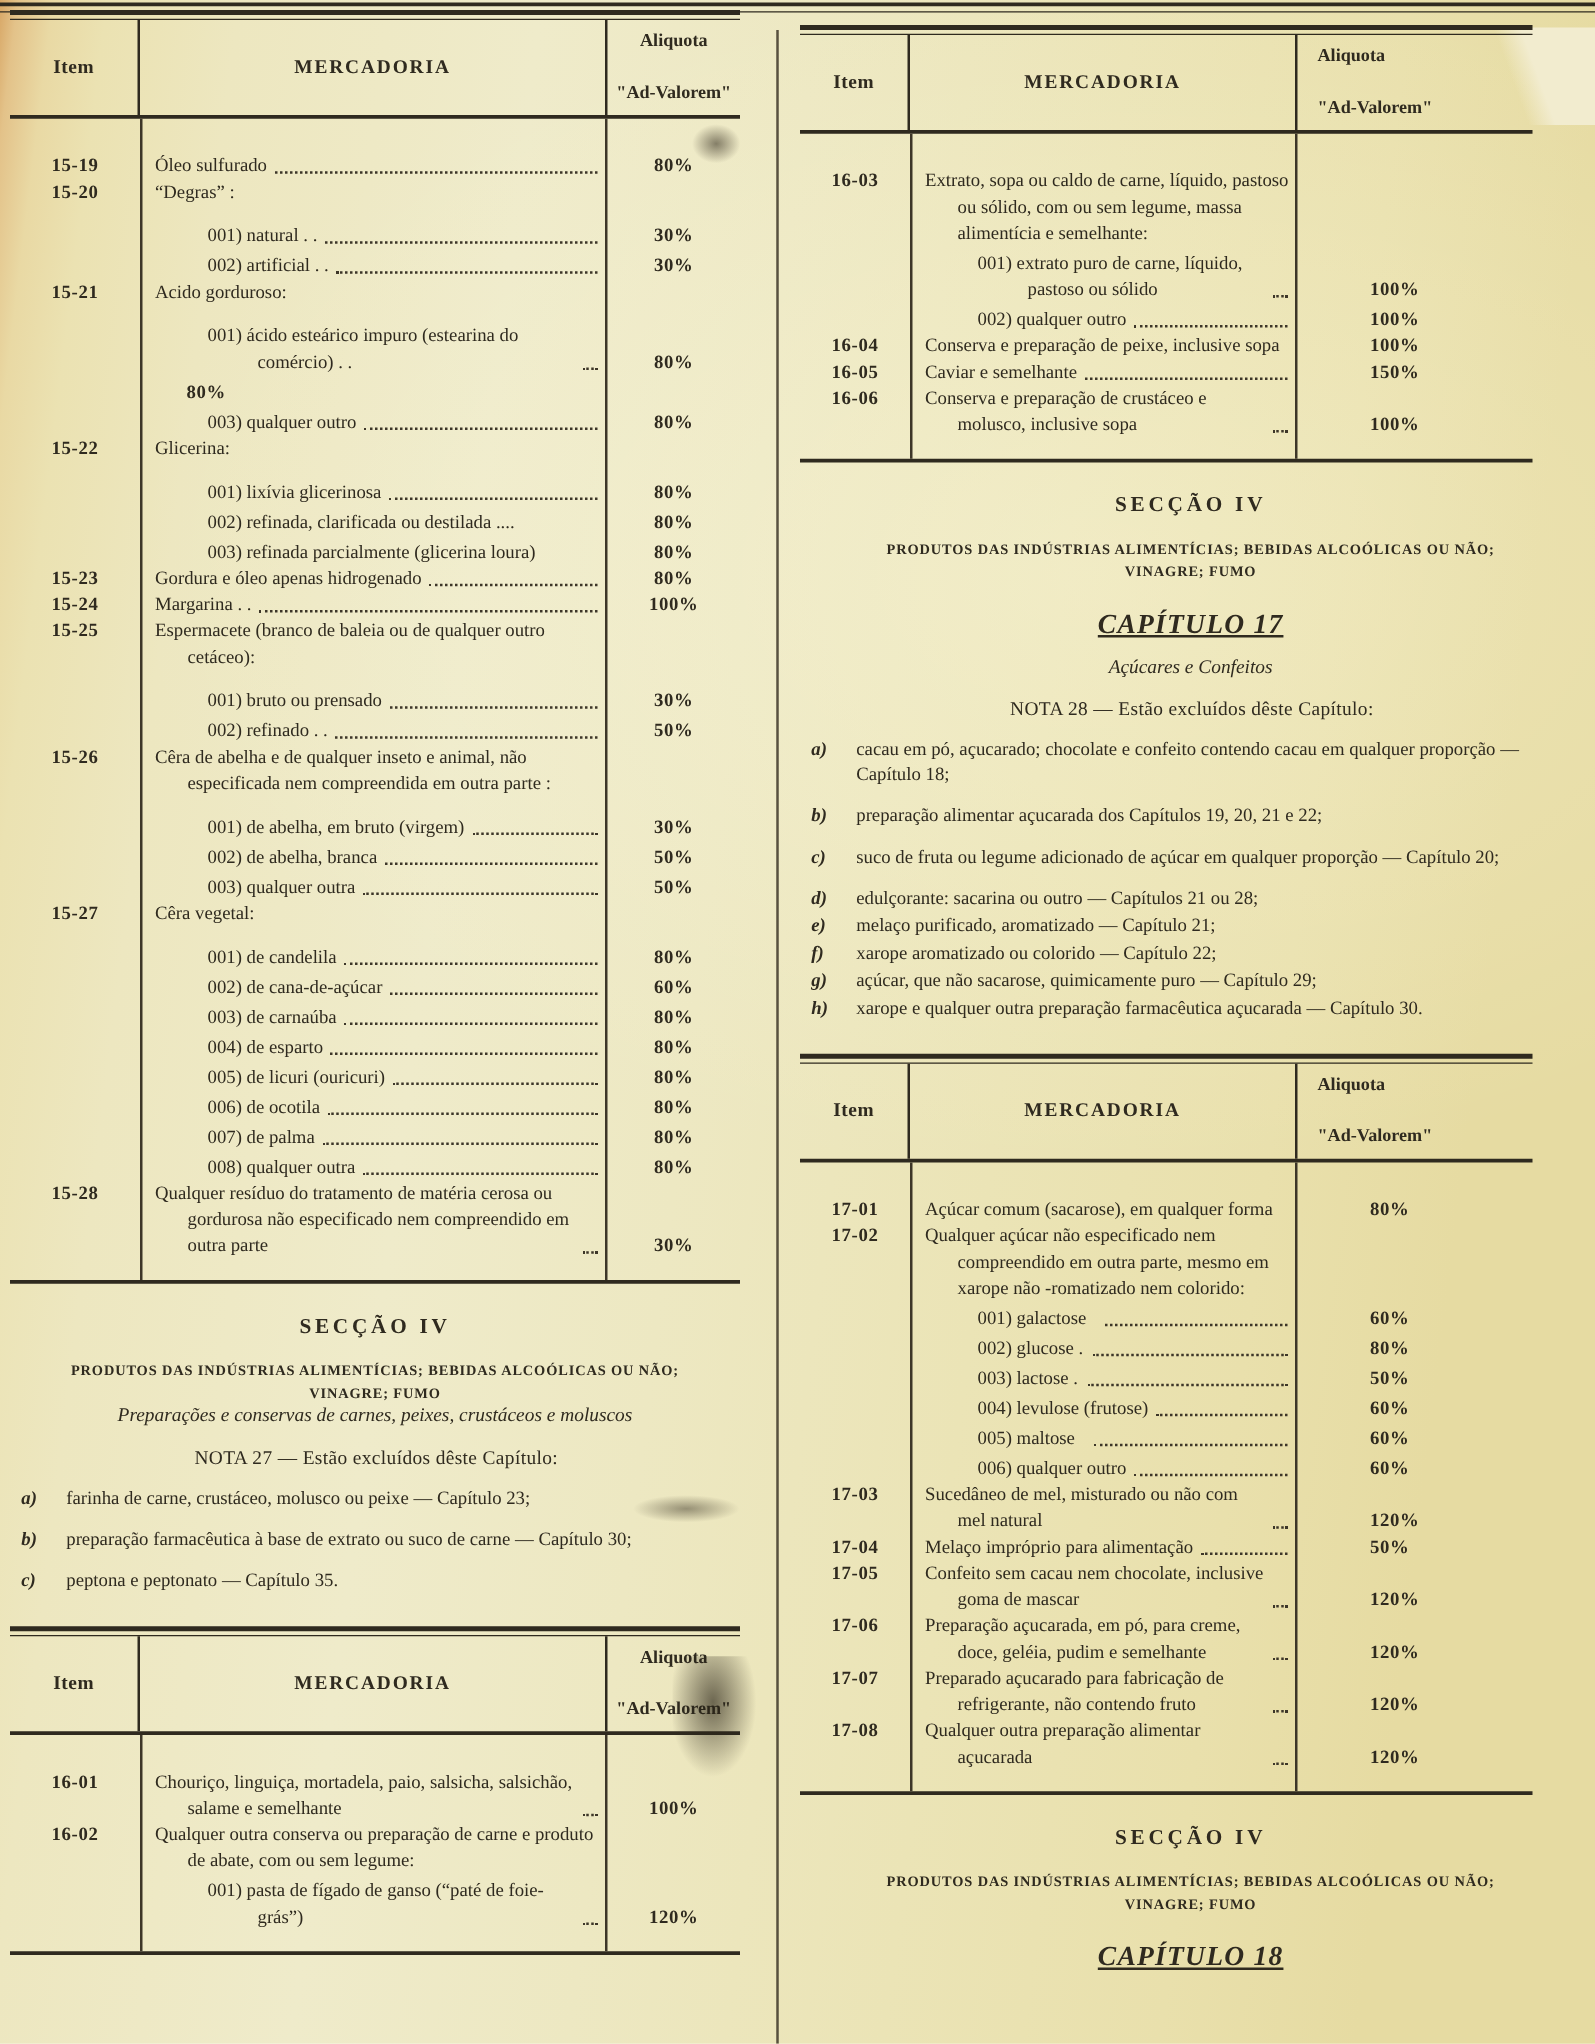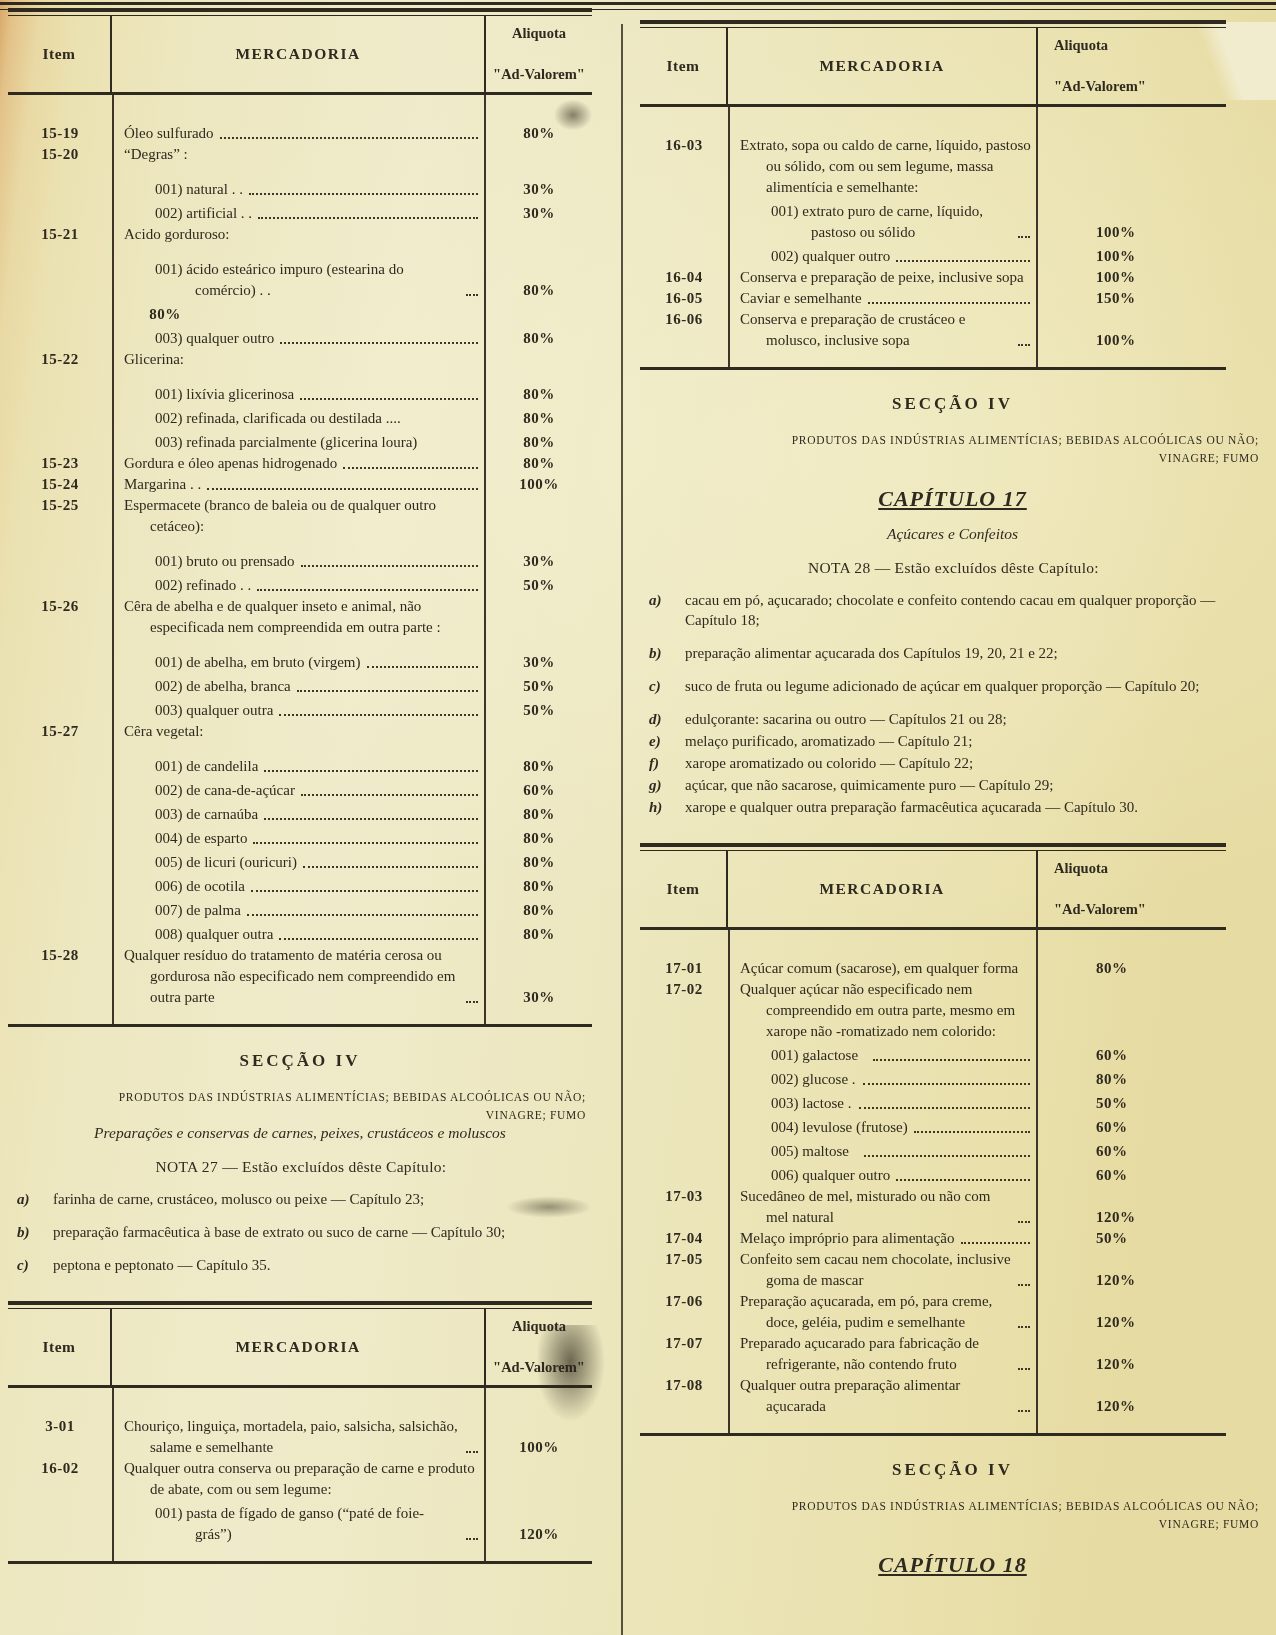--- a/index.html
+++ b/index.html
@@ -43,30 +43,30 @@
   .ttable{border-bottom:3px solid var(--ink);}
   .trow{display:flex;font-size:15px;line-height:21px;}
   .c-item{width:var(--itemw);flex:0 0 var(--itemw);text-align:center;font-weight:bold;letter-spacing:.5px;}
   .c-body{flex:1;display:flex;flex-direction:column;min-width:0;}
   .entry{display:flex;align-items:flex-end;}
   .entry + .entry{margin-top:3px;}
   .entry.gap{margin-top:14px;}
   .entry.gapbig{}
   .edesc{flex:1;display:flex;align-items:flex-end;min-width:0;padding:0 6px 0 12px;}
   .etext{padding-left:26px;text-indent:-26px;}
-  .entry.sub .edesc{padding-left:43px;}
+  .entry.sub .edesc{padding-left:54px;}
   .entry.sub .etext{padding-left:40px;text-indent:-40px;}
   .leader{flex:1 1 12px;min-width:12px;border-bottom:2px dotted var(--ink-soft);margin:0 2px 5px 6px;}
   .erate{width:var(--ratew);flex:0 0 var(--ratew);text-align:center;font-weight:bold;letter-spacing:.5px;}
   .tbl-right .erate{text-align:left;padding-left:58px;box-sizing:border-box;}
 
   
   .section{text-align:center;margin:24px 6px 26px;}
   .sec-h{font-weight:bold;font-size:17px;letter-spacing:3px;margin-bottom:17px;}
-  .sec-prod{font-size:11.5px;font-weight:normal;letter-spacing:.7px;line-height:18px;text-align:right;}
+  .sec-prod{font-size:11.5px;font-weight:bold;letter-spacing:.7px;line-height:18px;}
   .sec-cap{font-style:italic;font-weight:bold;font-size:22px;letter-spacing:1px;margin:19px 0 13px;text-decoration:underline;}
   .sec-tit{font-style:italic;font-size:15.5px;margin-bottom:16px;}
   .sec-nota{text-align:center;font-size:15.5px;margin:15px 0 13px;padding-left:2px;letter-spacing:.3px;}
   .alineas{text-align:left;}
   .alinea{display:flex;font-size:15px;line-height:20px;margin-bottom:13px;}
   .alinea.tight{margin-bottom:2px;}
   .al-l{flex:0 0 36px;width:36px;font-style:italic;font-weight:bold;padding-left:3px;}
   .al-t{flex:1;}
 
   
@@ -388,21 +388,21 @@
         <div class="hc hc-merc">MERCADORIA</div>
         <div class="hc hc-rate">
           <div class="hr1">Aliquota</div>
           <div class="hr2">"Ad-Valorem"</div>
         </div>
       </div>
       <div class="tbody">
         <div class="vl vl-1"></div>
         <div class="vl vl-2"></div>
         <div class="trow">
-          <div class="c-item">3-01</div>
+          <div class="c-item">16-01</div>
           <div class="c-body">
             <div class="entry">
               <div class="edesc">
                 <span class="etext">Chouriço, linguiça, mortadela, paio, salsicha, salsichão, salame e semelhante</span>
                 <span class="leader"></span>
               </div>
               <div class="erate">100%</div>
             </div>
           </div>
         </div>

